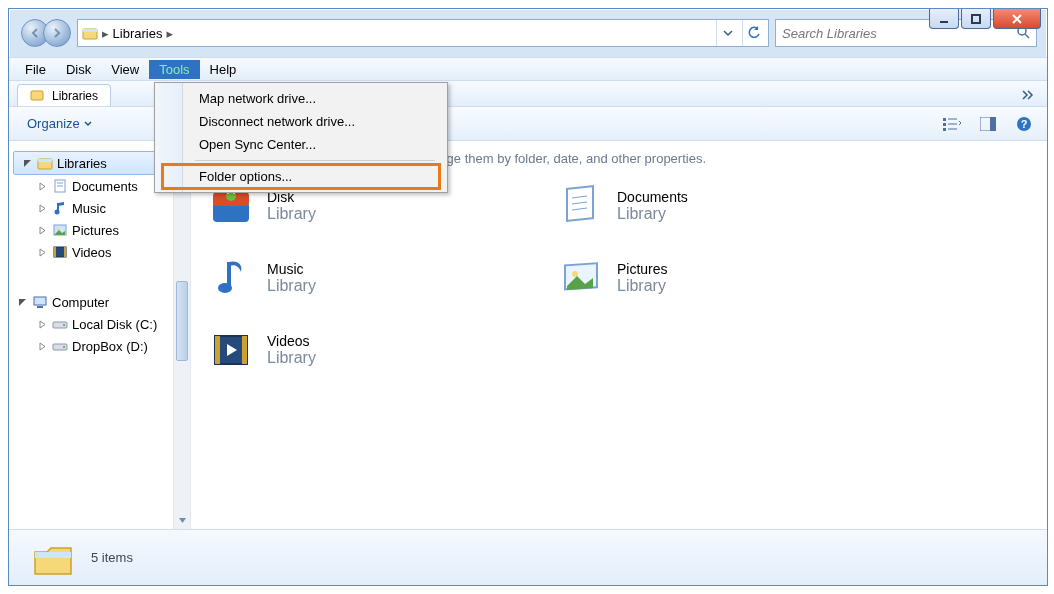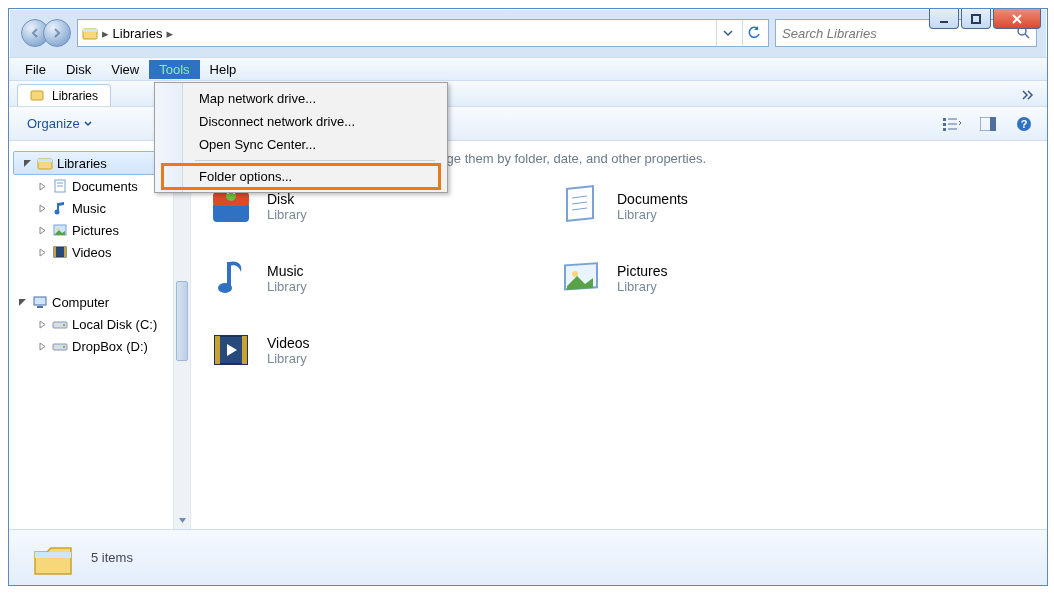--- a/index.html
+++ b/index.html
@@ -138,21 +138,21 @@
   
   .content { flex:1; padding: 10px 16px; position:relative; }
   .hint { color:#6a7b8e; font-size: 13px; margin: 0 0 16px 4px; }
   .items-grid {
     display:grid; grid-template-columns: 1fr 1fr; row-gap: 24px;
     max-width: 700px;
   }
   .lib-item { display:flex; align-items:center; gap:12px; cursor:pointer; }
   .lib-icon { width:48px; height:48px; display:flex;align-items:center;justify-content:center;}
   .lib-name { font-size: 14px; }
-  .lib-sub { font-size: 13px; color:#7a8a9c; }
+  .lib-sub { font-size: 16px; color:#7a8a9c; }
   
   .status {
     height: 56px; background: linear-gradient(to bottom, #f5f9fe, #e3eefb);
     border-top: 1px solid #cfddee; display:flex; align-items:center; gap:14px;
     padding: 0 20px;
   }
   .status-icon { width:48px;height:48px; }
   .status-text { color:#445; }
   
   .ico16 { width:16px;height:16px;display:inline-block;}

